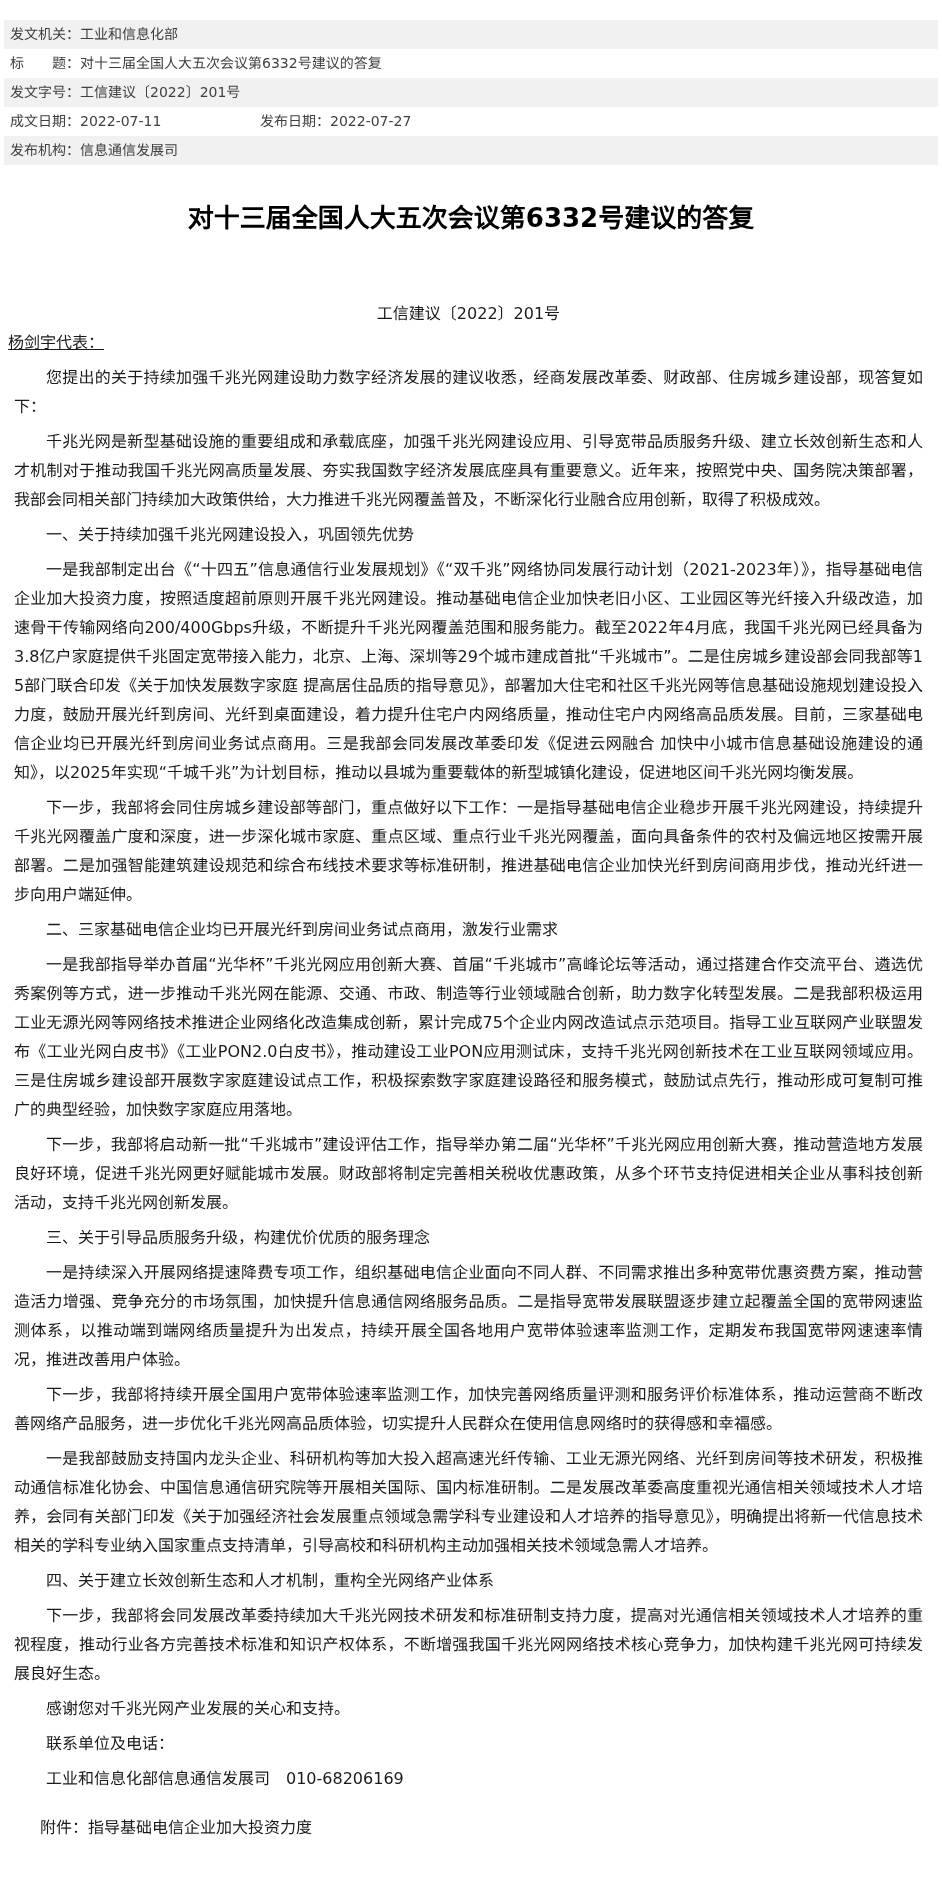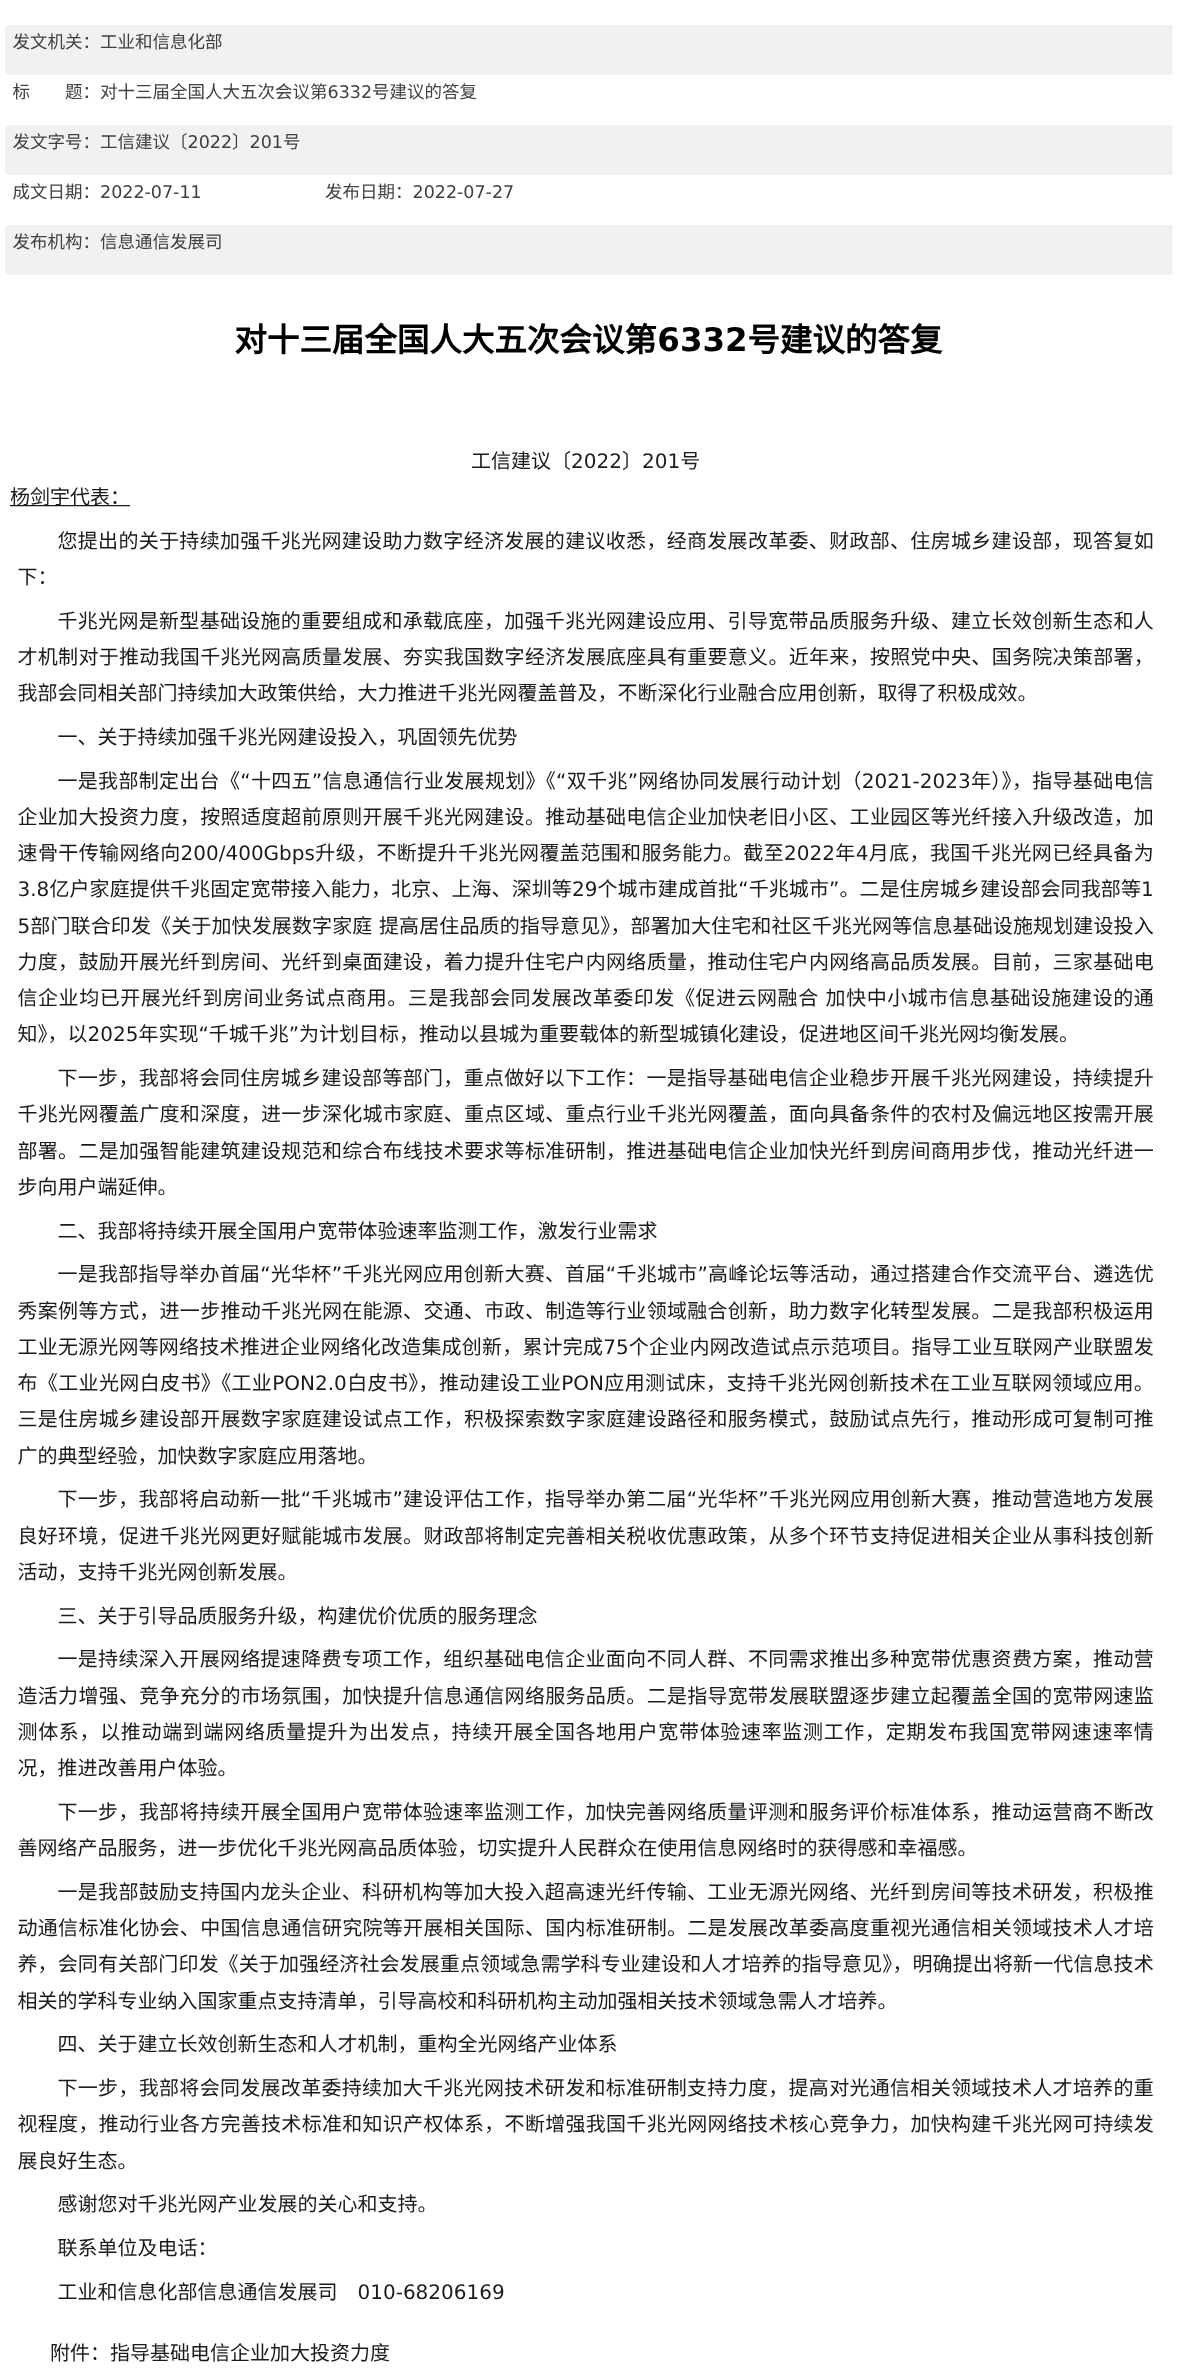--- a/index.html
+++ b/index.html
@@ -1,21 +1,21 @@
 <!DOCTYPE html>
 <html lang="zh-CN"><head>
 <meta charset="utf-8">
 <style>
   html,body{margin:0;padding:0;background:#ffffff;}
   body{font-family:"DejaVu Sans","Liberation Sans",sans-serif;}
   .page{width:942px;min-height:1900px;background:#fff;box-sizing:border-box;}
 
   
   .meta{margin:20px 4px 0 4px;font-size:14px;color:#404040;}
-  .mrow{height:40px;line-height:29px;padding-left:6px;overflow:hidden;white-space:nowrap;}
+  .mrow{height:29px;line-height:29px;padding-left:6px;overflow:hidden;white-space:nowrap;}
   .mrow.g{background:#f1f1f1;}
   .mcell-first{display:inline-block;width:250px;}
   .mlabel{color:#404040;}
   .mvalue{color:#404040;}
 
   
   .title{margin:38px 10px 0 10px;text-align:center;font-size:26px;line-height:30px;
          font-weight:bold;color:#000;}
 
   
@@ -55,21 +55,21 @@
 
   <div class="docbody">
     <div class="docnum">工信建议〔2022〕201号</div>
     <p class="salutation">杨剑宇代表：</p>
     <div id="paras">
         <p class="para indent">您提出的关于持续加强千兆光网建设助力数字经济发展的建议收悉，经商发展改革委、财政部、住房城乡建设部，现答复如下：</p>
         <p class="para indent">千兆光网是新型基础设施的重要组成和承载底座，加强千兆光网建设应用、引导宽带品质服务升级、建立长效创新生态和人才机制对于推动我国千兆光网高质量发展、夯实我国数字经济发展底座具有重要意义。近年来，按照党中央、国务院决策部署，我部会同相关部门持续加大政策供给，大力推进千兆光网覆盖普及，不断深化行业融合应用创新，取得了积极成效。</p>
         <p class="para heading">一、关于持续加强千兆光网建设投入，巩固领先优势</p>
         <p class="para indent">一是我部制定出台《“十四五”信息通信行业发展规划》《“双千兆”网络协同发展行动计划（2021-2023年）》，指导基础电信企业加大投资力度，按照适度超前原则开展千兆光网建设。推动基础电信企业加快老旧小区、工业园区等光纤接入升级改造，加速骨干传输网络向200/400Gbps升级，不断提升千兆光网覆盖范围和服务能力。截至2022年4月底，我国千兆光网已经具备为3.8亿户家庭提供千兆固定宽带接入能力，北京、上海、深圳等29个城市建成首批“千兆城市”。二是住房城乡建设部会同我部等15部门联合印发《关于加快发展数字家庭 提高居住品质的指导意见》，部署加大住宅和社区千兆光网等信息基础设施规划建设投入力度，鼓励开展光纤到房间、光纤到桌面建设，着力提升住宅户内网络质量，推动住宅户内网络高品质发展。目前，三家基础电信企业均已开展光纤到房间业务试点商用。三是我部会同发展改革委印发《促进云网融合 加快中小城市信息基础设施建设的通知》，以2025年实现“千城千兆”为计划目标，推动以县城为重要载体的新型城镇化建设，促进地区间千兆光网均衡发展。</p>
         <p class="para indent">下一步，我部将会同住房城乡建设部等部门，重点做好以下工作：一是指导基础电信企业稳步开展千兆光网建设，持续提升千兆光网覆盖广度和深度，进一步深化城市家庭、重点区域、重点行业千兆光网覆盖，面向具备条件的农村及偏远地区按需开展部署。二是加强智能建筑建设规范和综合布线技术要求等标准研制，推进基础电信企业加快光纤到房间商用步伐，推动光纤进一步向用户端延伸。</p>
-        <p class="para heading">二、我部将持续开展全国用户宽带体验速率监测工作，激发行业需求</p>
+        <p class="para heading">二、三家基础电信企业均已开展光纤到房间业务试点商用，激发行业需求</p>
         <p class="para indent">一是我部指导举办首届“光华杯”千兆光网应用创新大赛、首届“千兆城市”高峰论坛等活动，通过搭建合作交流平台、遴选优秀案例等方式，进一步推动千兆光网在能源、交通、市政、制造等行业领域融合创新，助力数字化转型发展。二是我部积极运用工业无源光网等网络技术推进企业网络化改造集成创新，累计完成75个企业内网改造试点示范项目。指导工业互联网产业联盟发布《工业光网白皮书》《工业PON2.0白皮书》，推动建设工业PON应用测试床，支持千兆光网创新技术在工业互联网领域应用。三是住房城乡建设部开展数字家庭建设试点工作，积极探索数字家庭建设路径和服务模式，鼓励试点先行，推动形成可复制可推广的典型经验，加快数字家庭应用落地。</p>
         <p class="para indent">下一步，我部将启动新一批“千兆城市”建设评估工作，指导举办第二届“光华杯”千兆光网应用创新大赛，推动营造地方发展良好环境，促进千兆光网更好赋能城市发展。财政部将制定完善相关税收优惠政策，从多个环节支持促进相关企业从事科技创新活动，支持千兆光网创新发展。</p>
         <p class="para heading">三、关于引导品质服务升级，构建优价优质的服务理念</p>
         <p class="para indent">一是持续深入开展网络提速降费专项工作，组织基础电信企业面向不同人群、不同需求推出多种宽带优惠资费方案，推动营造活力增强、竞争充分的市场氛围，加快提升信息通信网络服务品质。二是指导宽带发展联盟逐步建立起覆盖全国的宽带网速监测体系，以推动端到端网络质量提升为出发点，持续开展全国各地用户宽带体验速率监测工作，定期发布我国宽带网速速率情况，推进改善用户体验。</p>
         <p class="para indent">下一步，我部将持续开展全国用户宽带体验速率监测工作，加快完善网络质量评测和服务评价标准体系，推动运营商不断改善网络产品服务，进一步优化千兆光网高品质体验，切实提升人民群众在使用信息网络时的获得感和幸福感。</p>
         <p class="para indent">一是我部鼓励支持国内龙头企业、科研机构等加大投入超高速光纤传输、工业无源光网络、光纤到房间等技术研发，积极推动通信标准化协会、中国信息通信研究院等开展相关国际、国内标准研制。二是发展改革委高度重视光通信相关领域技术人才培养，会同有关部门印发《关于加强经济社会发展重点领域急需学科专业建设和人才培养的指导意见》，明确提出将新一代信息技术相关的学科专业纳入国家重点支持清单，引导高校和科研机构主动加强相关技术领域急需人才培养。</p>
         <p class="para heading">四、关于建立长效创新生态和人才机制，重构全光网络产业体系</p>
         <p class="para indent">下一步，我部将会同发展改革委持续加大千兆光网技术研发和标准研制支持力度，提高对光通信相关领域技术人才培养的重视程度，推动行业各方完善技术标准和知识产权体系，不断增强我国千兆光网网络技术核心竞争力，加快构建千兆光网可持续发展良好生态。</p>
         <p class="para indent">感谢您对千兆光网产业发展的关心和支持。</p>
         <p class="para indent">联系单位及电话：</p>

